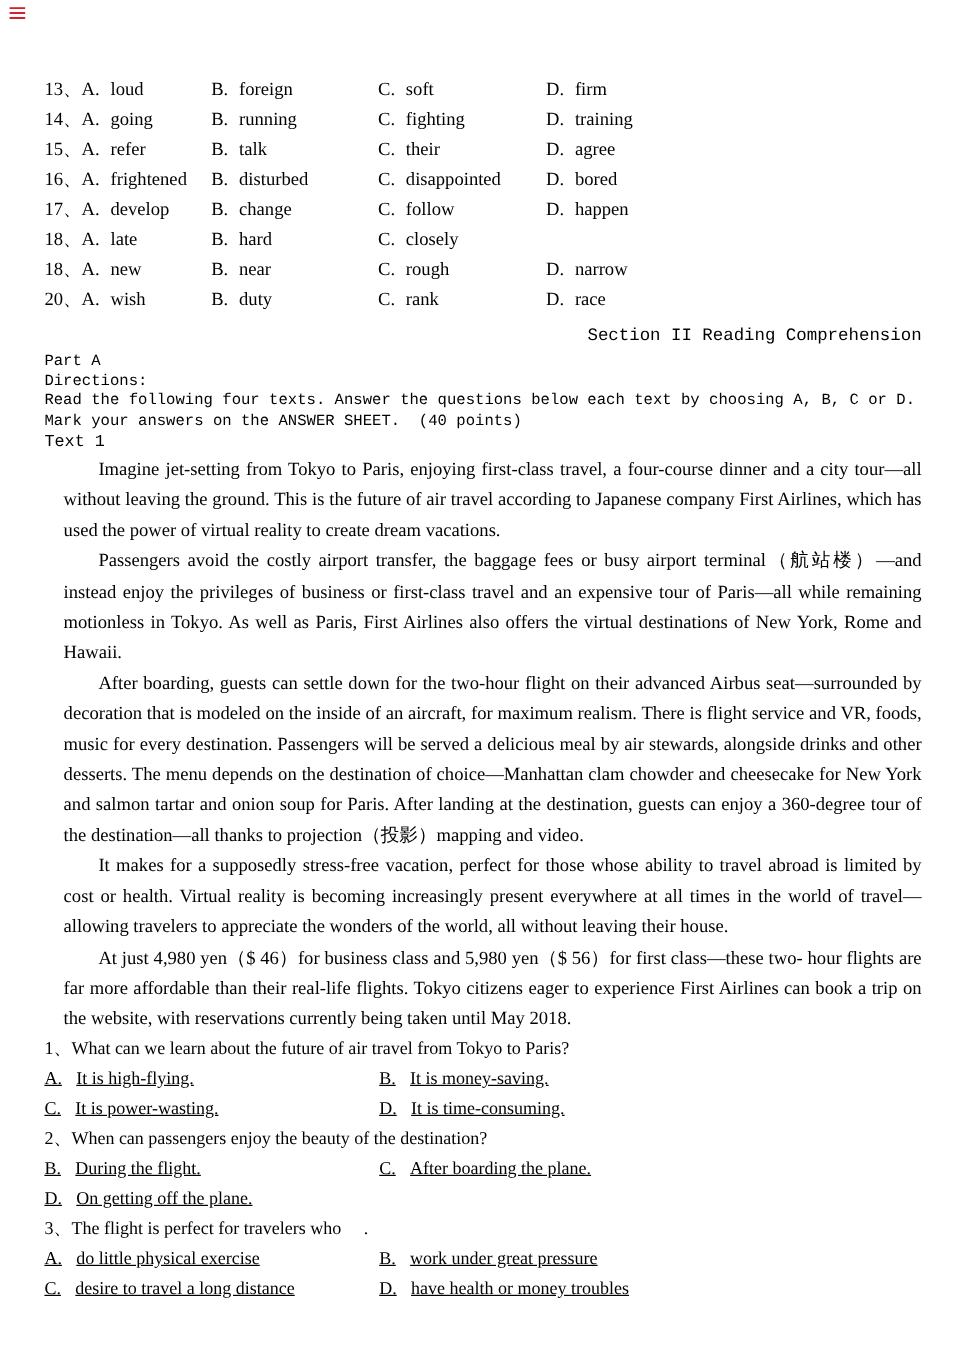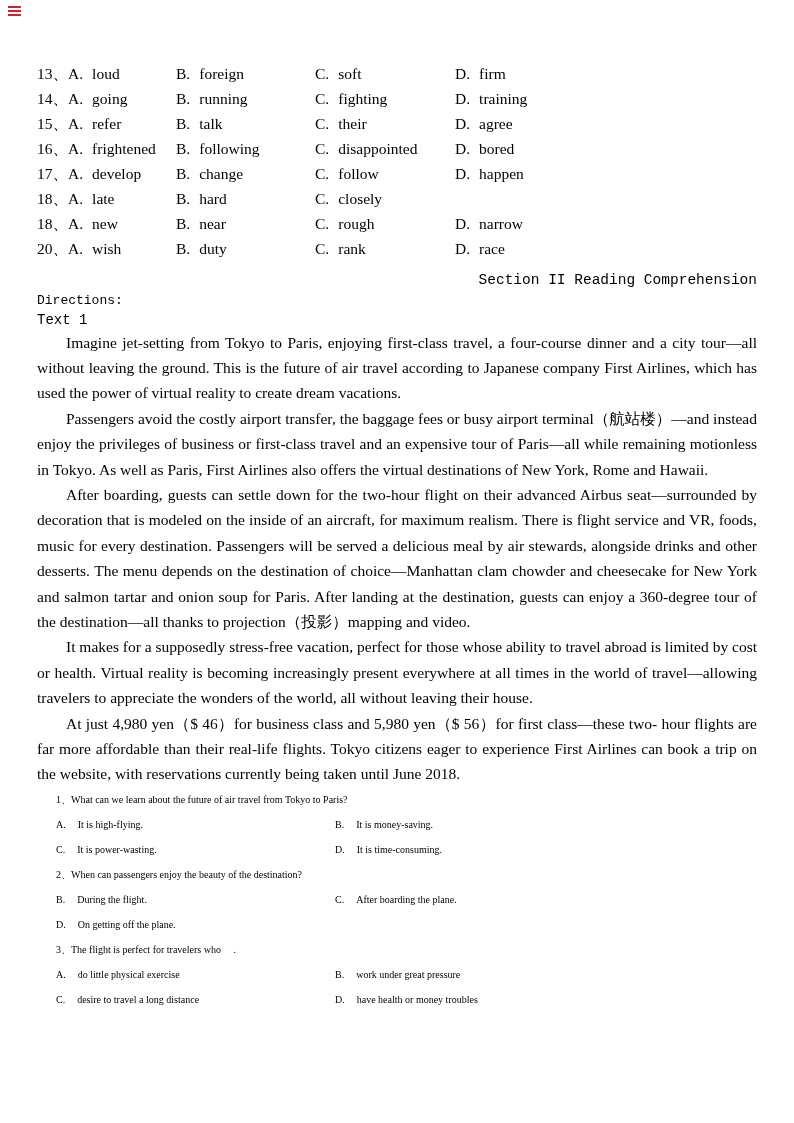--- a/index.html
+++ b/index.html
@@ -6,21 +6,21 @@
   html, body { width: 794px; height: 1123px; }
   body {
     background: #ffffff;
     color: #000000;
     font-family: "Liberation Serif", serif;
   }
   .page {
     position: relative;
     width: 794px;
     height: 1123px;
-    padding: 64px 37px 30px 37px;
+    padding: 64px 26px 30px 37px;
     overflow: hidden;
     background: #ffffff;
   }
   .corner-mark {
     position: absolute;
     top: 6px;
     left: 8px;
     width: 13px;
     height: 10px;
     background: repeating-linear-gradient(to bottom, #d2232a 0 1.6px, transparent 1.6px 4.2px);
@@ -55,27 +55,29 @@
     font-size: 14px;
     line-height: 17px;
     margin: 2px 0 1px 0;
   }
   
   .passage p {
     font-size: 15.5px;
     line-height: 25.4px;
     text-align: justify;
     text-indent: 29px;
+    margin-left: 16px;
   }
   
-  .questions { font-size: 10px; margin-left: 19px; }
+  .questions { font-size: 15px; }
   .q-prompt { line-height: 25px; }
   .q-options {
     display: grid;
     grid-template-columns: 279px 1fr;
+    text-decoration: underline;
   }
   .q-option { line-height: 25px; }
   .q-option .letter { margin-right: 12px; white-space: pre; }
 </style>
 </head>
 <body>
 
 <div class="page">
 
   <div class="corner-mark"></div>
@@ -98,21 +100,21 @@
 
     <div class="cloze-row">
       <div><span class="qnum">15、</span><span class="letter">A.</span><span class="word">refer</span></div>
       <div><span class="letter">B.</span><span class="word">talk</span></div>
       <div><span class="letter">C.</span><span class="word">their</span></div>
       <div><span class="letter">D.</span><span class="word">agree</span></div>
     </div>
 
     <div class="cloze-row">
       <div><span class="qnum">16、</span><span class="letter">A.</span><span class="word">frightened</span></div>
-      <div><span class="letter">B.</span><span class="word">following</span></div>
+      <div><span class="letter">B.</span><span class="word">disturbed</span></div>
       <div><span class="letter">C.</span><span class="word">disappointed</span></div>
       <div><span class="letter">D.</span><span class="word">bored</span></div>
     </div>
 
     <div class="cloze-row">
       <div><span class="qnum">17、</span><span class="letter">A.</span><span class="word">develop</span></div>
       <div><span class="letter">B.</span><span class="word">change</span></div>
       <div><span class="letter">C.</span><span class="word">follow</span></div>
       <div><span class="letter">D.</span><span class="word">happen</span></div>
     </div>
@@ -134,30 +136,32 @@
       <div><span class="qnum">20、</span><span class="letter">A.</span><span class="word">wish</span></div>
       <div><span class="letter">B.</span><span class="word">duty</span></div>
       <div><span class="letter">C.</span><span class="word">rank</span></div>
       <div><span class="letter">D.</span><span class="word">race</span></div>
     </div>
 
   </div>
 
   <div class="section-heading">Section II Reading Comprehension</div>
 
+  <div class="mono">Part A</div>
   <div class="mono">Directions:</div>
+  <div class="mono">Read the following four texts. Answer the questions below each text by choosing A, B, C or D. Mark your answers on the ANSWER SHEET.&nbsp; (40 points)</div>
 
   <div class="text-title">Text 1</div>
 
   <div class="passage">
     <p>Imagine jet-setting from Tokyo to Paris, enjoying first-class travel, a four-course dinner and a city tour—all without leaving the ground. This is the future of air travel according to Japanese company First Airlines, which has used the power of virtual reality to create dream vacations.</p>
     <p>Passengers avoid the costly airport transfer, the baggage fees or busy airport terminal（航站楼）—and instead enjoy the privileges of business or first-class travel and an expensive tour of Paris—all while remaining motionless in Tokyo. As well as Paris, First Airlines also offers the virtual destinations of New York, Rome and Hawaii.</p>
     <p>After boarding, guests can settle down for the two-hour flight on their advanced Airbus seat—surrounded by decoration that is modeled on the inside of an aircraft, for maximum realism. There is flight service and VR, foods, music for every destination. Passengers will be served a delicious meal by air stewards, alongside drinks and other desserts. The menu depends on the destination of choice—Manhattan clam chowder and cheesecake for New York and salmon tartar and onion soup for Paris. After landing at the destination, guests can enjoy a 360-degree tour of the destination—all thanks to projection（投影）mapping and video.</p>
     <p>It makes for a supposedly stress-free vacation, perfect for those whose ability to travel abroad is limited by cost or health. Virtual reality is becoming increasingly present everywhere at all times in the world of travel—allowing travelers to appreciate the wonders of the world, all without leaving their house.</p>
-    <p>At just 4,980 yen（$ 46）for business class and 5,980 yen（$ 56）for first class—these two- hour flights are far more affordable than their real-life flights. Tokyo citizens eager to experience First Airlines can book a trip on the website, with reservations currently being taken until June 2018.</p>
+    <p>At just 4,980 yen（$ 46）for business class and 5,980 yen（$ 56）for first class—these two- hour flights are far more affordable than their real-life flights. Tokyo citizens eager to experience First Airlines can book a trip on the website, with reservations currently being taken until May 2018.</p>
   </div>
 
   <div class="questions">
 
     <div class="question">
       <div class="q-prompt">1、What can we learn about the future of air travel from Tokyo to Paris?</div>
       <div class="q-options">
         <div class="q-option"><span class="letter">A.</span><span>It is high-flying.</span></div>
         <div class="q-option"><span class="letter">B.</span><span>It is money-saving.</span></div>
         <div class="q-option"><span class="letter">C.</span><span>It is power-wasting.</span></div>

